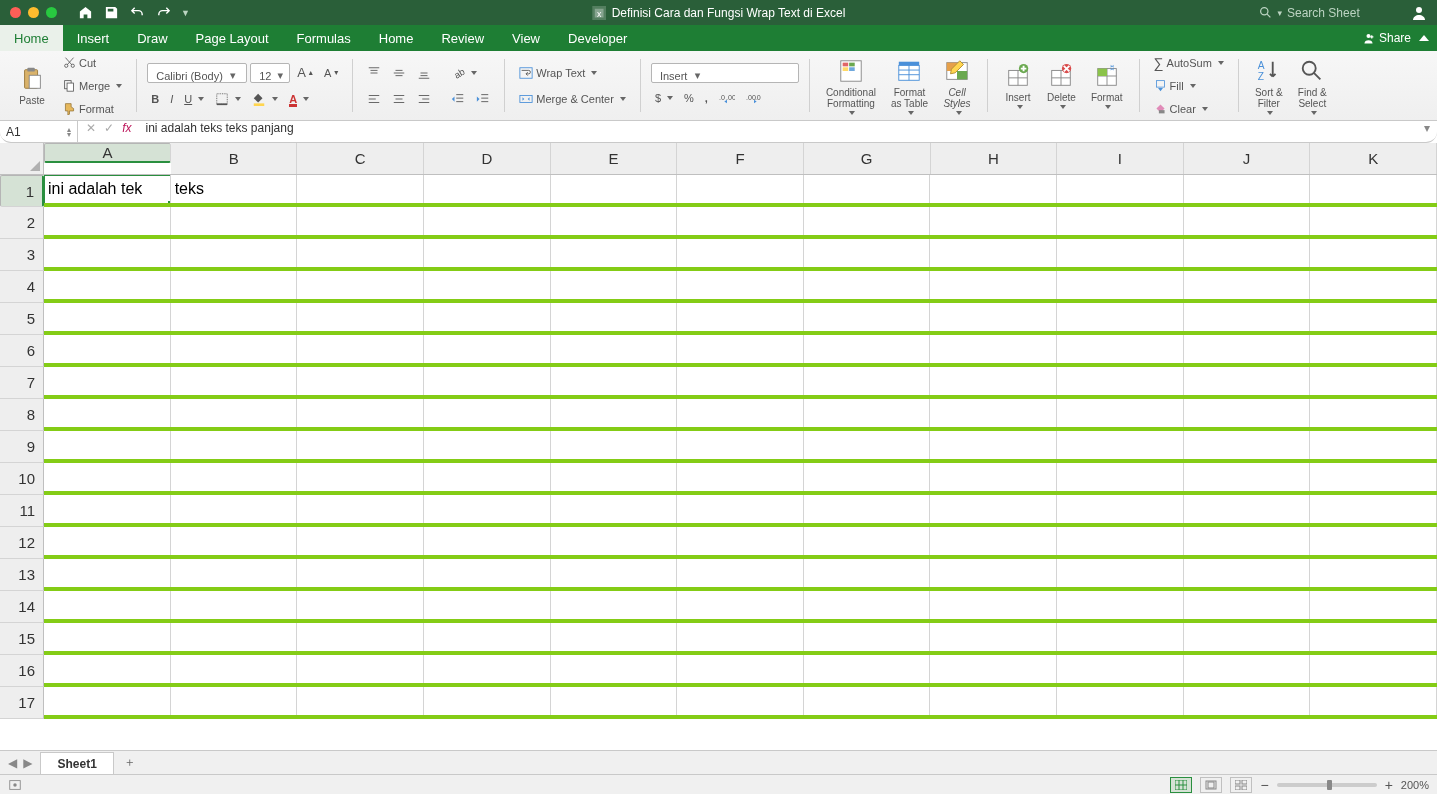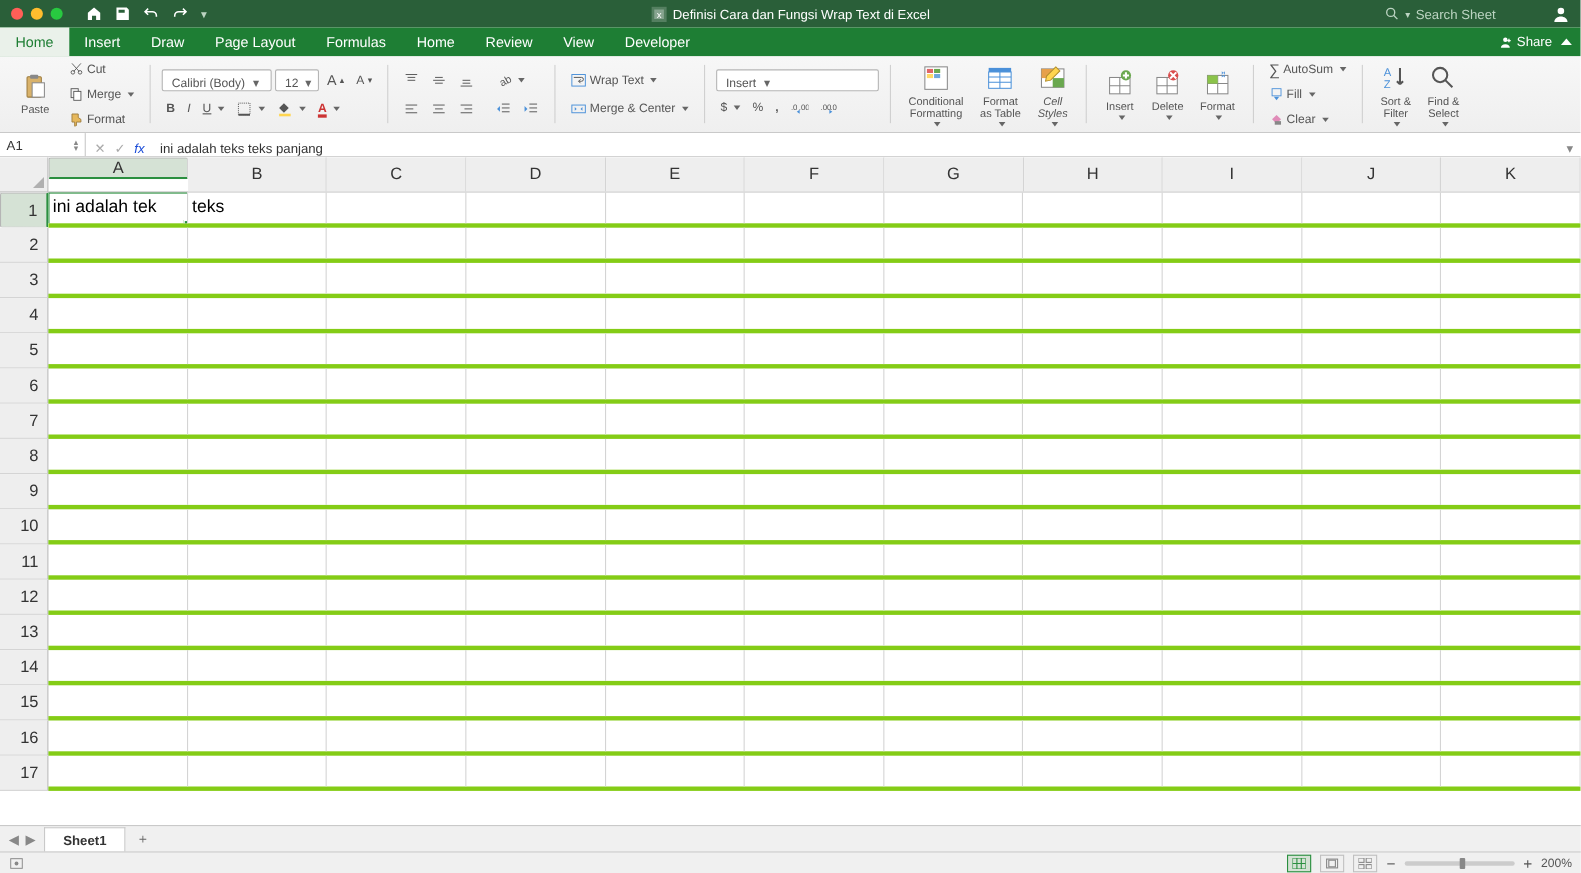--- a/index.html
+++ b/index.html
@@ -36,25 +36,25 @@
 .sel { border:1px solid #b5b5b5; background:#fff; height:20px; display:flex; align-items:flex-end; padding:0 4px; border-radius:2px; font-size:11px;}
 .sel .arr{width:12px;text-align:center;color:#666;}
 .sel .val{padding:0 4px;}
 .bigbtn { display:flex; flex-direction:column; align-items:center; justify-content:center; gap:2px; cursor:pointer; padding:0 6px;}
 .bigbtn .lbl{font-size:10px; text-align:center; line-height:11px;}
 .ic { width:16px;height:16px; display:inline-flex; align-items:center; justify-content:center;}
 .icbig{width:28px;height:28px;display:flex;align-items:center;justify-content:center;}
 svg{display:block;}
 
 
-.fbar { height:22px; border-bottom:1px solid #c9c9c9; display:flex; align-items:flex-end; background:#fff; font-size:12px;}
+.fbar { height:22px; border-bottom:1px solid #c9c9c9; display:flex; align-items:flex-start; background:#fff; font-size:12px;border-radius:11px;}
 .namebox { width:78px; height:100%; border-right:1px solid #c9c9c9; display:flex; align-items:center; padding:0 6px; justify-content:space-between;}
 .namebox .sp{display:flex;flex-direction:column;line-height:5px;color:#888;font-size:8px;}
 .fbtns{display:flex;align-items:center;gap:8px;padding:0 8px;color:#aaa;}
-.fx{font-style:italic;color:#1d4ed8;}
+.fx{font-style:italic;color:#be185d;}
 .formula{flex:1;padding:0 6px;}
 .fbar .exp{width:20px;text-align:center;color:#888;}
 
 
 .gridwrap{position:absolute;top:143px;left:0;right:0;bottom:44px;background:#fff;overflow:hidden;}
 .colhdr{position:absolute;top:0;left:44px;right:0;height:32px;display:flex;border-bottom:1px solid #bfbfbf;}
 .colhdr .ch{width:130px;border-right:1px solid #d4d4d4;background:#eee;display:flex;align-items:center;justify-content:center;font-size:15px;color:#333;}
 .colhdr .ch.sel{background:#d5e2d5;border-bottom:2px solid #2a8f3f;}
 .corner{position:absolute;top:0;left:0;width:44px;height:32px;background:#eee;border-right:1px solid #bfbfbf;border-bottom:1px solid #bfbfbf;}
 .corner::after{content:"";position:absolute;right:3px;bottom:3px;border-left:10px solid transparent;border-bottom:10px solid #b0b0b0;}

